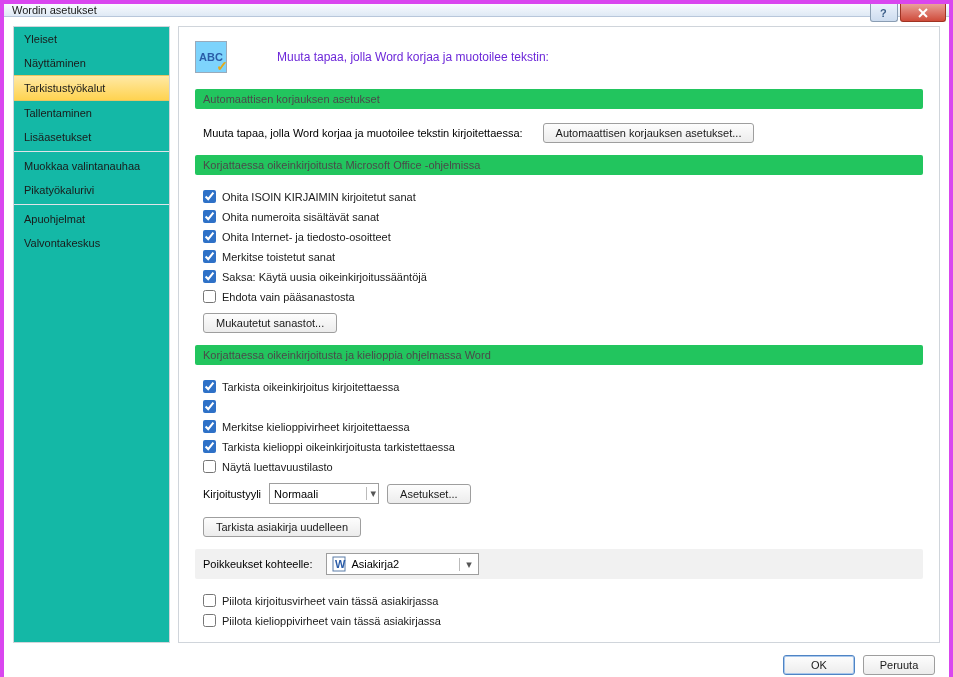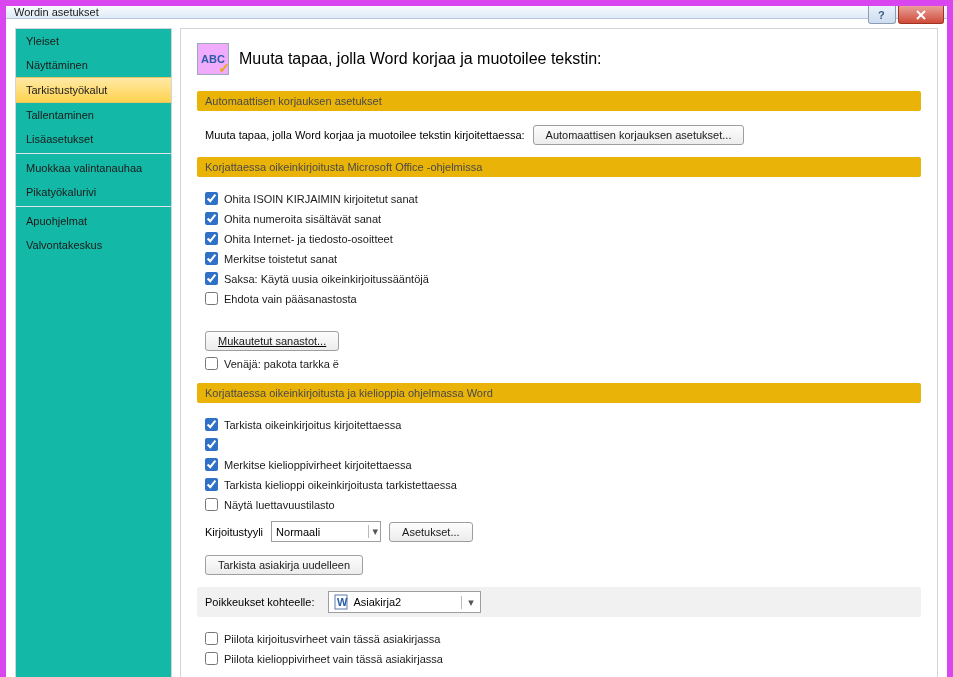--- a/index.html
+++ b/index.html
@@ -1,18 +1,18 @@
 <!DOCTYPE html>
 <html><head>
 <meta charset="utf-8">
 <style>
 * { box-sizing: border-box; margin: 0; padding: 0; font-family: "Segoe UI", Tahoma, sans-serif; font-size: 11px; }
 body { background: #fff; width: 953px; height: 677px; overflow: hidden; }
 
-.window { width: 953px; height: 677px; border: 6px solid #d946ef; display: flex; flex-direction: column; }
+.window { width: 953px; height: 677px; border: 4px solid #d946ef; display: flex; flex-direction: column; }
 
 .titlebar { height: 28px; background: linear-gradient(#f8fbff, #dfe9f5); display: flex; align-items: center; border-bottom: 1px solid #b8c7db; position: relative; }
 .titlebar-text { padding-left: 8px; color: #1a1a1a; }
 .titlebar-buttons { position: absolute; right: 3px; top: 0; display: flex; }
 .titlebar-btn { width: 28px; height: 18px; border: 1px solid #8a9db3; border-top: none; border-radius: 0 0 3px 3px; margin-left: 2px; display: flex; align-items: center; justify-content: center; background: linear-gradient(#eaf1fb, #cddcef); }
 .titlebar-btn.close { width: 46px; background: linear-gradient(#e9a199, #cf4b3a); border-color: #a03323; }
 .titlebar-btn svg { width: 12px; height: 12px; }
 .close svg { width: 14px; height: 10px; }
 
 .body-area { flex: 1; display: flex; flex-direction: column; background: #fff; }
@@ -20,28 +20,28 @@
 .main-pane { flex: 1; display: flex; padding: 9px 9px 0 9px; gap: 8px; overflow: hidden; }
 
 .sidebar { width: 157px; border: 1px solid #d0d5db; background: #14b8a6; display: flex; flex-direction: column; overflow-y: auto; }
 .sidebar-item { padding: 6px 10px; cursor: pointer; color: #1a1a1a; }
 .sidebar-item.selected { background: linear-gradient(#ffe9a5, #ffd350); border-top: 1px solid #e9c563; border-bottom: 1px solid #e9c563; }
 .sidebar-sep { height: 1px; background: #e0e4e9; margin: 2px 0; }
 
 .content { flex: 1; border: 1px solid #d0d5db; background: #fff; padding: 10px 16px 10px 16px; overflow-y: auto; display: flex; flex-direction: column; gap: 8px; }
 
 .page-header { display: flex; align-items: center; gap: 10px; padding: 4px 0 8px 0; }
-.abc-icon { width: 32px; height: 32px; display: flex; flex-direction: column; align-items: center; justify-content: center; border: 1px solid #9ab; font-size: 9px; font-weight: bold; color: #2a5ca8; background: #f0abfc; position: relative; }
+.abc-icon { width: 32px; height: 32px; display: flex; flex-direction: column; align-items: center; justify-content: center; border: 1px solid #9ab; font-size: 9px; font-weight: bold; color: #2a5ca8; background: #7dd3fc; position: relative; }
 .abc-icon::after { content: "✓"; position: absolute; bottom: -2px; right: -2px; color: #e6a817; font-size: 14px; font-weight: bold; }
-.page-title { color: #000000; font-size: 16px; }
-
-.section-head { background: #eab308; padding: 4px 8px; color: #4a4a4a; font-weight: normal; border-radius: 2px; }
+.page-title { color: #6d28d9; font-size: 12px; margin-left: 40px; }
+
+.section-head { background: #22c55e; padding: 4px 8px; color: #4a4a4a; font-weight: normal; border-radius: 2px; }
 
 .section-body { padding: 6px 8px 4px 8px; display: flex; flex-direction: column; gap: 5px; }
-.row { display: flex; align-items: center; gap: 8px; }
+.row { display: flex; align-items: center; gap: 20px; }
 .checkbox-row { display: flex; align-items: center; gap: 6px; padding: 1px 0; }
 .checkbox-row input { width: 13px; height: 13px; accent-color: #2e71c7; }
 .checkbox-row label { color: #1a1a1a; }
 
 .btn { background: linear-gradient(#fdfdfd, #ececec); border: 1px solid #9e9e9e; border-radius: 3px; padding: 3px 12px; color: #1a1a1a; cursor: pointer; }
 
 .select { border: 1px solid #9e9e9e; padding: 1px 2px 1px 4px; background: #fff; height: 21px; display: inline-flex; align-items: center; gap: 6px; }
 .select .arrow { border-left: 1px solid #bbb; padding-left: 4px; color: #555; }
 
 .doc-select { display: inline-flex; align-items: center; border: 1px solid #9e9e9e; height: 22px; background: #fff; }
@@ -133,26 +133,22 @@
               <label>Merkitse toistetut sanat</label>
             </div>
             <div class="checkbox-row">
               <input type="checkbox" checked="" style="">
               <label>Saksa: Käytä uusia oikeinkirjoitussääntöjä</label>
             </div>
             <div class="checkbox-row">
               <input type="checkbox" style="">
               <label>Ehdota vain pääsanastosta</label>
             </div>
-            <div class="row" style="margin-top: 20px; text-decoration: underline;">
+            <div class="row" style="margin-top: 4px;">
               <button class="btn">Mukautetut sanastot...</button>
-            </div>
-            <div class="checkbox-row">
-              <input type="checkbox" style="">
-              <label>Venäjä: pakota tarkka ë</label>
             </div>
           </div>
 
         <div class="section-head">Korjattaessa oikeinkirjoitusta ja kielioppia ohjelmassa Word</div>
         <div class="section-body" id="word-checks">
             <div class="checkbox-row">
               <input type="checkbox" checked="" style="">
               <label>Tarkista oikeinkirjoitus kirjoitettaessa</label>
             </div>
             <div class="checkbox-row">

